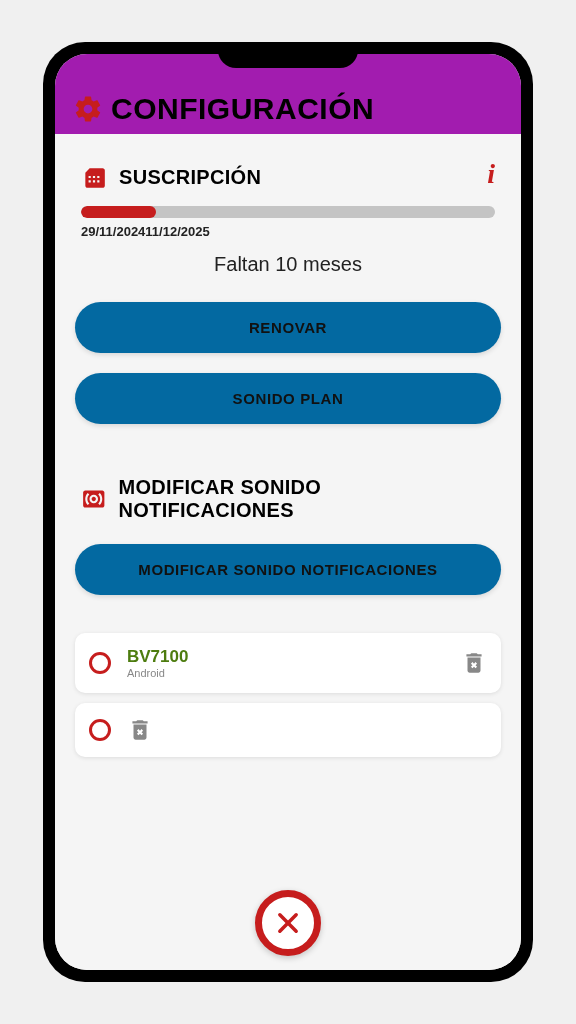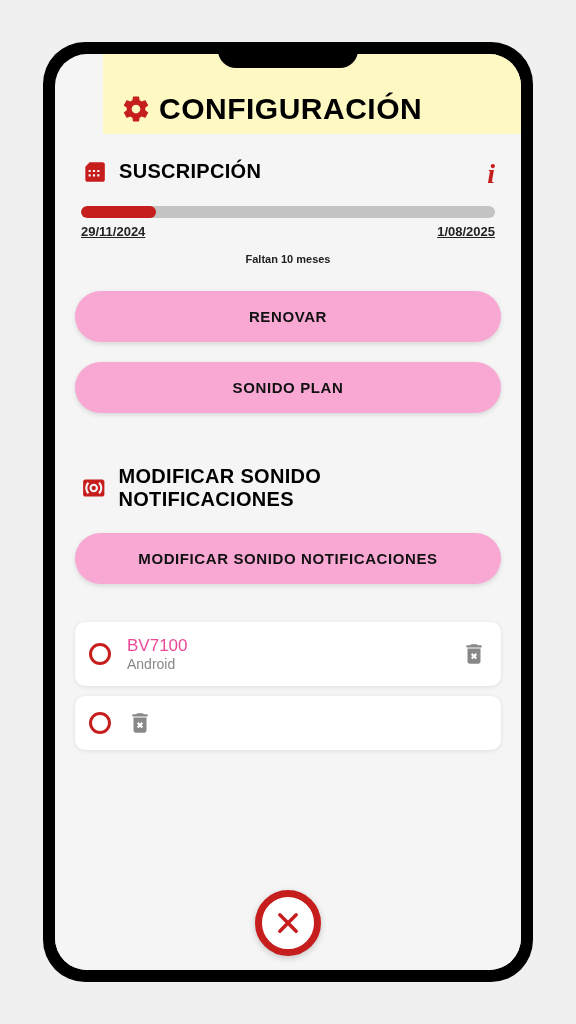--- a/index.html
+++ b/index.html
@@ -42,43 +42,42 @@
       border-radius: 32px;
       overflow: hidden;
       position: relative;
       display: flex;
       flex-direction: column;
     }
     .header {
       padding: 38px 18px 8px 18px;
       display: flex;
       align-items: center;
-      background: #fef9c3;
-      margin-left: 48px;
+      background: #a21caf;
     }
     .gear-icon {
       width: 30px;
       height: 30px;
       margin-right: 8px;
     }
     .page-title {
       font-size: 30px;
       font-weight: 900;
       letter-spacing: 0.5px;
       font-stretch: condensed;
     }
     .content {
       flex: 1;
       overflow-y: auto;
       padding: 0 20px;
       background: #f5f5f5;
     }
     .section-header {
       display: flex;
-      align-items: flex-start;
+      align-items: flex-end;
       padding: 24px 6px 12px 6px;
       justify-content: space-between;
     }
     .section-header-left {
       display: flex;
       align-items: center;
       gap: 12px;
     }
     .section-icon {
       width: 26px;
@@ -109,36 +108,35 @@
       overflow: hidden;
       margin-bottom: 6px;
     }
     .progress-fill {
       background: #c61d1d;
       height: 100%;
       border-radius: 6px;
     }
     .progress-dates {
       display: flex;
-      justify-content: space-between;
+      justify-content: flex-start;
       font-size: 13px;
       font-weight: 600;
       color: #222;
-      text-decoration: underline;
     }
     .progress-remaining {
       text-align: center;
-      font-size: 11px;
-      font-weight: 700;
+      font-size: 20px;
+      font-weight: 400;
       color: #222;
       padding: 14px 0 8px 0;
     }
     .pill-button {
       width: 100%;
-      background: #f9a8d4;
+      background: #0369a1;
       border: none;
       border-radius: 30px;
       padding: 17px 10px;
       font-size: 15px;
       font-weight: 900;
       letter-spacing: 0.6px;
       font-stretch: condensed;
       margin: 10px 0;
       box-shadow: 0 2px 5px rgba(0,0,0,0.12);
       cursor: pointer;
@@ -159,25 +157,25 @@
       height: 22px;
       border: 3px solid #c61d1d;
       border-radius: 50%;
       flex-shrink: 0;
     }
     .device-info {
       flex: 1;
     }
     .device-name {
       font-size: 17px;
-      font-weight: 400;
-      color: #ec4899;
+      font-weight: 700;
+      color: #4d7c0f;
     }
     .device-platform {
-      font-size: 14px;
+      font-size: 11px;
       color: #888;
       font-weight: 500;
     }
     .device-delete {
       width: 26px;
       height: 26px;
       cursor: pointer;
     }
     .close-fab {
       position: absolute;
@@ -227,21 +225,21 @@
         </div>
         <span class="info-icon">i</span>
       </div>
 
       <div class="progress-block">
         <div class="progress-bar">
           <div class="progress-fill" style="width:18%"></div>
         </div>
         <div class="progress-dates">
           <span>29/11/2024</span>
-          <span>1/08/2025</span>
+          <span>11/12/2025</span>
         </div>
         <div class="progress-remaining">Faltan 10 meses</div>
       </div>
 
       <button class="pill-button">RENOVAR</button>
       <button class="pill-button">SONIDO PLAN</button>
 
       <div class="spacer-lg"></div>
 
       <div class="section-header">

